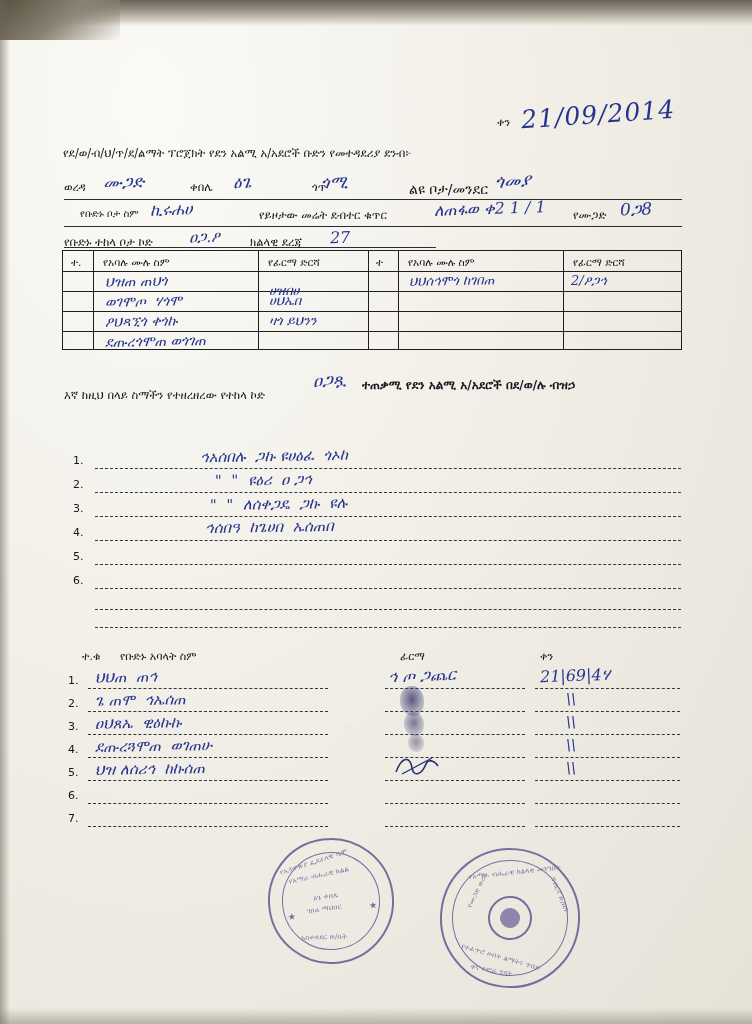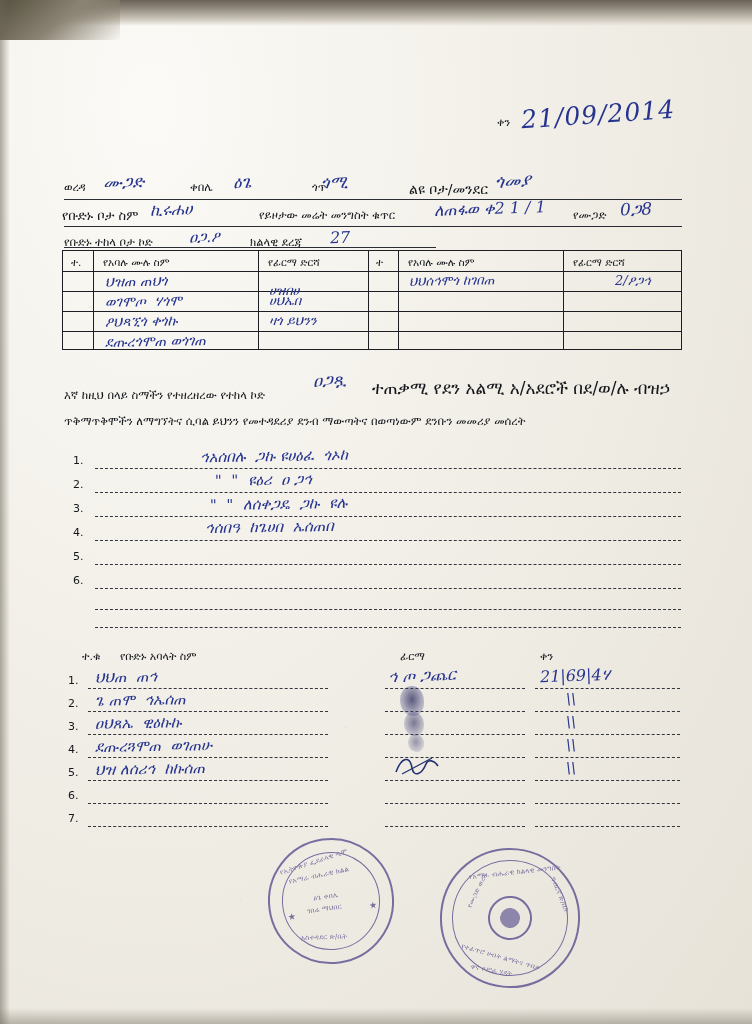--- a/index.html
+++ b/index.html
@@ -104,34 +104,35 @@
 <div id="page">
 
   <div class="scan-edge-top"></div>
   <div class="scan-corner"></div>
   <div class="scan-edge-left"></div>
   <div class="scan-edge-bottom"></div>
 
   <div class="printed" style="left:497px;top:116px;font-size:11px;">ቀን</div>
   <div class="hand" style="left:521px;top:100px;font-size:25px;transform:rotate(-4deg);letter-spacing:1px;">21/09/2014</div>
 
+  <div class="printed" style="left:63px;top:146px;font-size:11.5px;">የደ/ወ/ብ/ህ/ጥ/ደ/ልማት ፕሮጀክት የደን አልሚ አ/አደሮች ቡድን የመተዳደሪያ ደንብ፦</div>
 
   <div class="printed" style="left:64px;top:180px;font-size:11.5px;">ወረዳ</div>
   <div class="hand" style="left:103px;top:172px;font-size:17px;transform:rotate(-2deg);">ሙጋድ</div>
   <div class="printed" style="left:190px;top:180px;font-size:11.5px;">ቀበሌ</div>
   <div class="hand" style="left:233px;top:172px;font-size:17px;transform:rotate(-2deg);">ዕጌ</div>
   <div class="printed" style="left:312px;top:180px;font-size:11.5px;">ጎጥ</div>
   <div class="hand" style="left:321px;top:172px;font-size:17px;transform:rotate(-2deg);">ጎሚ</div>
   <div class="printed" style="left:409px;top:181px;font-size:14px;">ልዩ ቦታ/መንደር</div>
   <div class="hand" style="left:495px;top:170px;font-size:18px;transform:rotate(-3deg);">ጎመያ</div>
   <div class="rule" style="left:64px;top:199px;width:618px;"></div>
 
-  <div class="printed" style="left:62px;top:208px;font-size:13px;text-align:center;">የቡድኑ ቦታ ስም</div>
+  <div class="printed" style="left:80px;top:208px;font-size:10px;text-align:center;">የቡድኑ ቦታ ስም</div>
   <div class="hand" style="left:150px;top:200px;font-size:16px;transform:rotate(-2deg);">ኪሩሐሀ</div>
-  <div class="printed" style="left:259px;top:208px;font-size:11.5px;">የይዞታው መሬት መንግስት ቁጥር</div>
+  <div class="printed" style="left:259px;top:208px;font-size:11.5px;">የይዞታው መሬት ደብተር ቁጥር</div>
   <div class="hand" style="left:434px;top:199px;font-size:16px;transform:rotate(-2deg);">ለጠፋወ ቀ2 1 / 1</div>
   <div class="printed" style="left:573px;top:208px;font-size:11.5px;">የሙጋድ</div>
   <div class="hand" style="left:620px;top:199px;font-size:17px;transform:rotate(-2deg);">0ጋ8</div>
   <div class="rule" style="left:64px;top:226px;width:618px;"></div>
 
   <div class="printed" style="left:64px;top:235px;font-size:11.5px;">የቡድኑ ተከላ ቦታ ኮድ</div>
   <div class="hand" style="left:189px;top:228px;font-size:15px;transform:rotate(-2deg);">ዐጋ.ዖ</div>
   <div class="printed" style="left:250px;top:235px;font-size:11.5px;">ክልላዊ ደረጃ</div>
   <div class="hand" style="left:330px;top:228px;font-size:16px;transform:rotate(-2deg);">27</div>
   <div class="rule" style="left:64px;top:247px;width:372px;"></div>
@@ -150,35 +151,34 @@
     <div class="cell" style="left:8px;top:5px;">ተ.</div>
     <div class="cell" style="left:40px;top:5px;">የአባሉ ሙሉ ስም</div>
     <div class="cell" style="left:205px;top:5px;">የፊርማ ድርሻ</div>
     <div class="cell" style="left:313px;top:5px;">ተ</div>
     <div class="cell" style="left:345px;top:5px;">የአባሉ ሙሉ ስም</div>
     <div class="cell" style="left:510px;top:5px;">የፊርማ ድርሻ</div>
 
     <div class="hand" style="left:42px;top:22px;font-size:14px;transform:rotate(-1deg);">ህዝጠ ጠህጎ</div>
     <div class="hand" style="left:206px;top:32px;font-size:13px;">ሀዝበሀ</div>
     <div class="hand" style="left:346px;top:22px;font-size:13px;transform:rotate(-1deg);">ህህሰኅሞጎ ከገበጠ</div>
-    <div class="hand" style="left:508px;top:22px;font-size:13px;margin-left:44px;">2/ዖጋኅ</div>
+    <div class="hand" style="left:508px;top:22px;font-size:13px;">2/ዖጋኅ</div>
 
     <div class="hand" style="left:42px;top:42px;font-size:14px;transform:rotate(-1deg);">ወገሞጦ  ሃጎሞ</div>
     <div class="hand" style="left:206px;top:42px;font-size:13px;">ሀህኤበ</div>
 
     <div class="hand" style="left:42px;top:62px;font-size:14px;transform:rotate(-1deg);">ዖህጻኚጎ ቀጎኩ</div>
     <div class="hand" style="left:206px;top:62px;font-size:13px;">ዛጎ ይህንን</div>
 
     <div class="hand" style="left:42px;top:82px;font-size:14px;transform:rotate(-1deg);">ደጡረጎሞጠ ወጎገጠ</div>
   </div>
 
   <div class="printed" style="left:64px;top:388px;font-size:11.5px;">እኛ ከዚህ በላይ ስማችን የተዘረዘረው የተከላ ኮድ</div>
   <div class="hand" style="left:313px;top:370px;font-size:17px;transform:rotate(-3deg);">ዐጋጿ</div>
-  <div class="printed" style="left:372px;top:378px;font-size:17px;">ተጠቃሚ የደን አልሚ አ/አደሮች በደ/ወ/ሉ ብዝኃ</div>
-  <div class="printed" style="left:64px;top:414px;font-size:11.5px;">ጥቅማጥቅሞችን ለማግኘትና ሲባል ይህንን የመተዳደሪያ ደንብ ማውጣትና በወጣነውም ደንቡን መመሪያ መሰረት</div>
+  <div class="printed" style="left:362px;top:378px;font-size:12px;font-weight:bold;">ተጠቃሚ የደን አልሚ አ/አደሮች በደ/ወ/ሉ ብዝኃ</div>
 
   <div class="numlbl" style="left:73px;top:454px;">1.</div>
   <div class="dashrule" style="left:95px;top:468px;width:586px;"></div>
   <div class="hand" style="left:200px;top:447px;font-size:15px;transform:rotate(-1deg);">ኅአሰበሉ  ጋኩ ዩሀዕፈ  ጎኦከ</div>
 
   <div class="numlbl" style="left:73px;top:478px;">2.</div>
   <div class="dashrule" style="left:95px;top:492px;width:586px;"></div>
   <div class="hand" style="left:215px;top:471px;font-size:15px;transform:rotate(-1deg);">"  "  ዩዕሪ  ዐ ጋኅ</div>
 
   <div class="numlbl" style="left:73px;top:502px;">3.</div>

